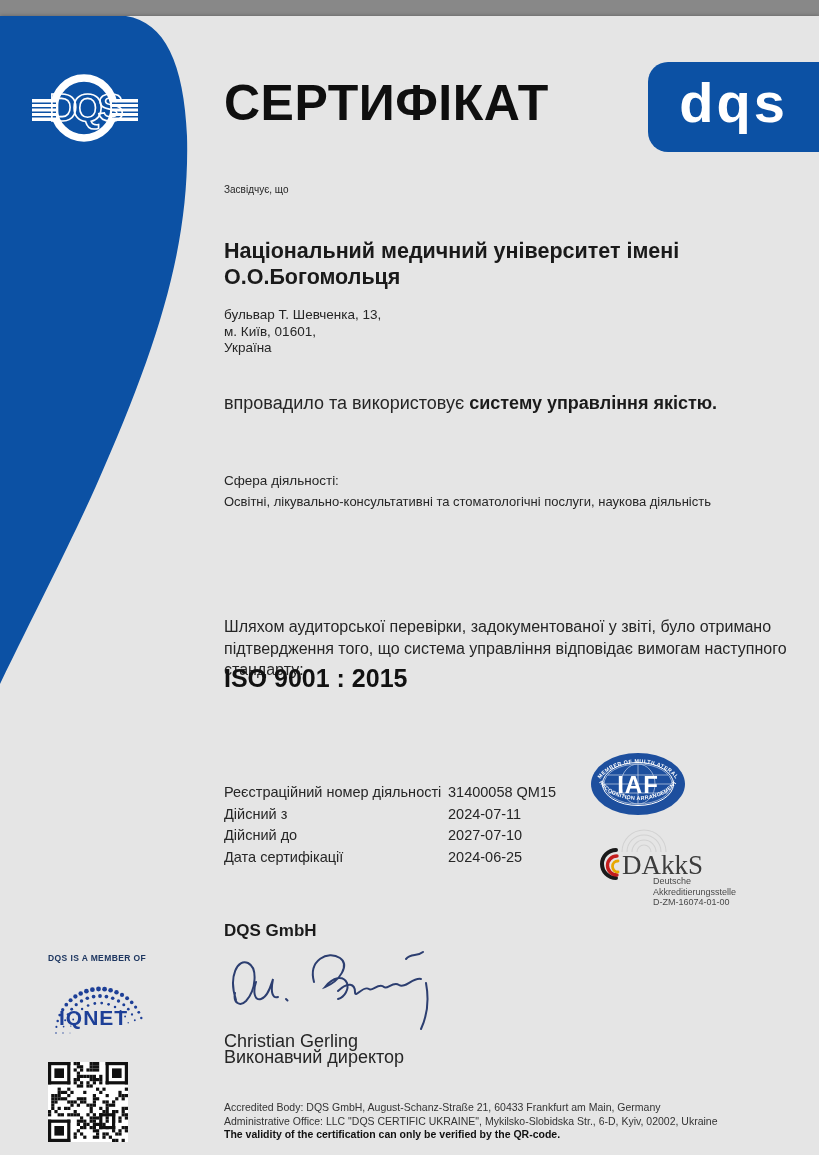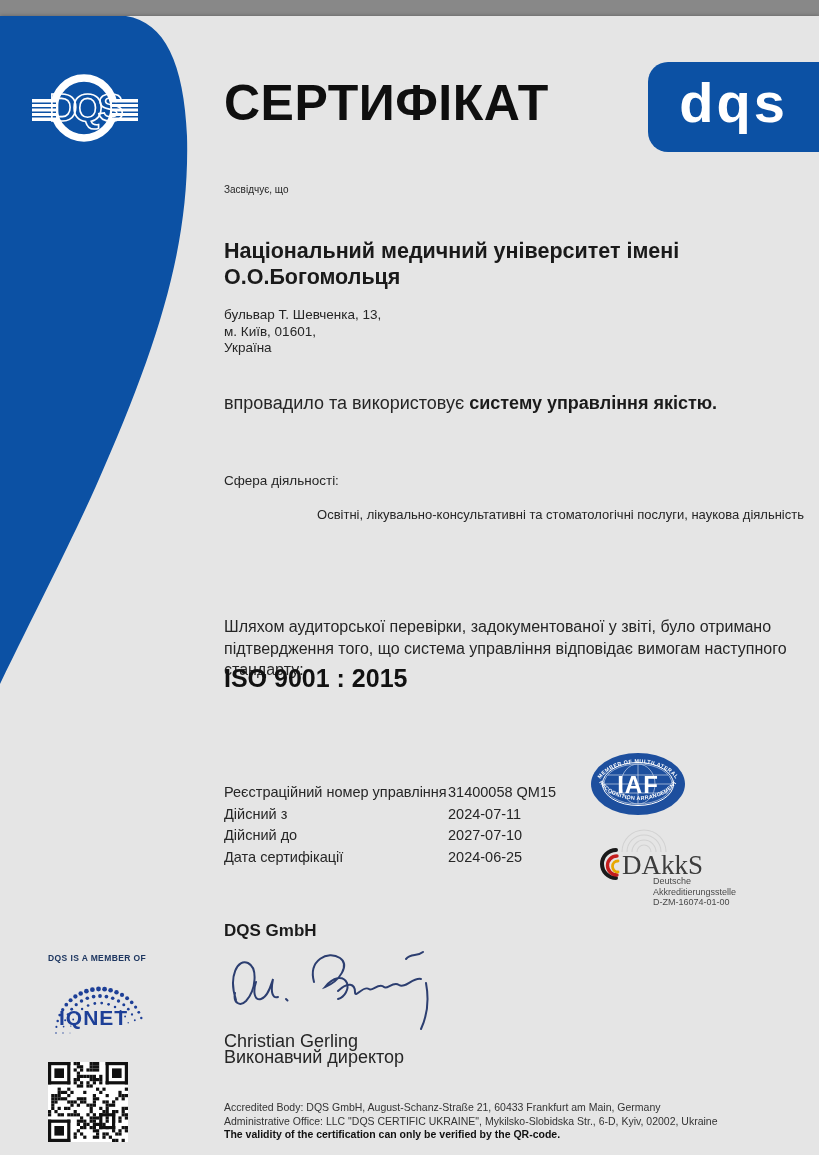--- a/index.html
+++ b/index.html
@@ -26,21 +26,21 @@
   
   .intro{position:absolute;left:224px;top:168px;font-size:10px;}
   .org-name{
     position:absolute;left:224px;top:222px;width:560px;
     font-size:21.5px;font-weight:bold;line-height:26px;color:#1a1a1a;
   }
   .address{position:absolute;left:224px;top:291px;font-size:13.5px;line-height:16.5px;}
   .statement{position:absolute;left:224px;top:377px;font-size:18px;}
   .statement b{color:#1a1a1a;}
   .scope-label{position:absolute;left:224px;top:457px;font-size:13.5px;}
-  .scope-text{position:absolute;left:224px;top:491px;width:580px;font-size:13px;text-align:right;}
+  .scope-text{position:absolute;left:224px;top:478px;width:580px;font-size:13px;}
   .audit{position:absolute;left:224px;top:600px;width:580px;font-size:16px;line-height:21.5px;}
   .standard{
     position:absolute;left:224px;top:648px;margin:0;
     font-size:25px;font-weight:bold;color:#111;
   }
   
   .reg{position:absolute;left:224px;top:766px;font-size:14.5px;line-height:21.6px;}
   .reg .row{display:flex;}
   .reg .lbl{width:224px;}
   
@@ -105,21 +105,21 @@
 
   <div class="scope-label">Сфера діяльності:</div>
   <div class="scope-text">Освітні, лікувально-консультативні та стоматологічні послуги, наукова діяльність</div>
 
   <div class="audit">Шляхом аудиторської перевірки, задокументованої у звіті, було отримано підтвердження того, що система управління відповідає вимогам наступного стандарту:</div>
 
   <h2 class="standard">ISO 9001 : 2015</h2>
 
   <div class="reg">
     <div class="row">
-      <div class="lbl">Реєстраційний номер управління</div>
+      <div class="lbl">Реєстраційний номер діяльності</div>
       <div>31400058 QM15</div>
     </div>
     <div class="row">
       <div class="lbl">Дійсний з</div>
       <div>2024-07-11</div>
     </div>
     <div class="row">
       <div class="lbl">Дійсний до</div>
       <div>2027-07-10</div>
     </div>

